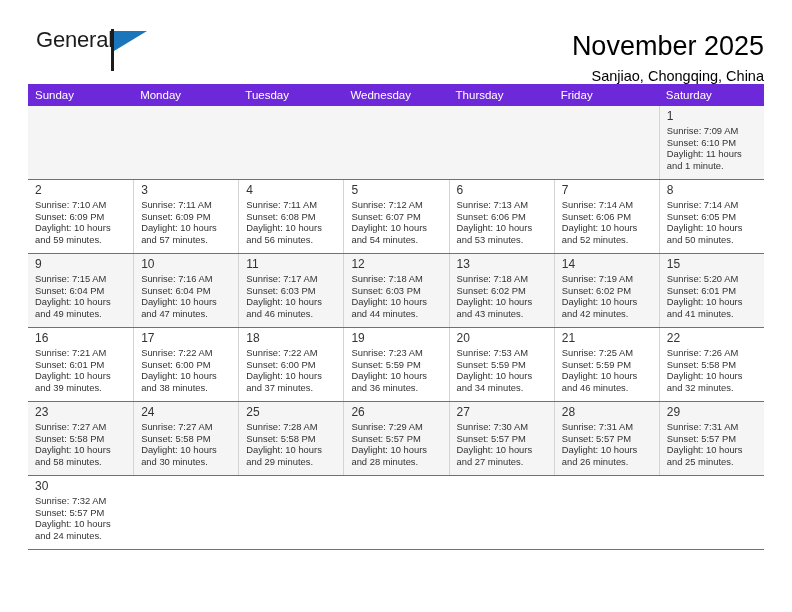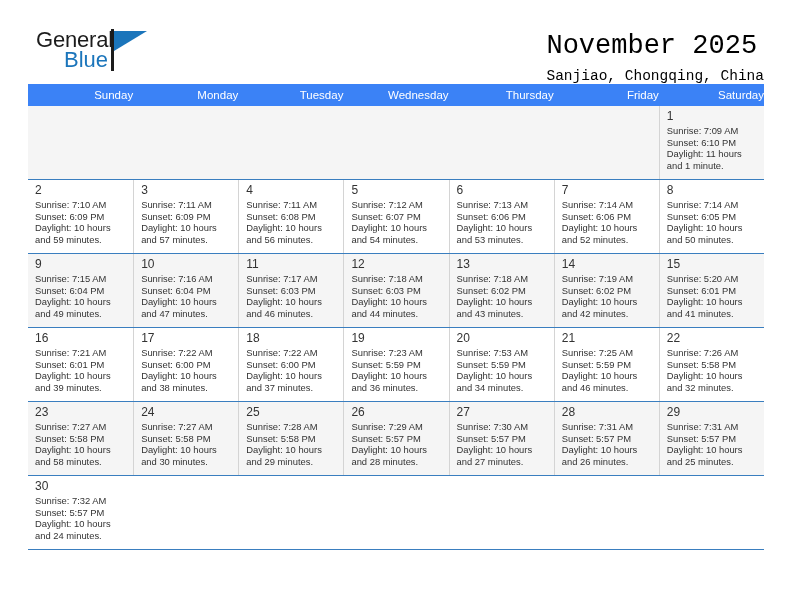--- a/index.html
+++ b/index.html
@@ -63,22 +63,22 @@
   }
   .brand-pole {
     position: absolute;
     left: 83px;
     top: 1px;
     width: 3px;
     height: 42px;
     background: #1c1c1c;
   }
   .title-block {
+    text-align: right;
     padding-top: 2px;
-    font-family: Liberation Mono, monospace;
   }
   .cal-title {
     font-size: 27px;
     color: #000;
     line-height: 32px;
     font-weight: normal;
     margin: 0;
   }
   .cal-subtitle {
     font-size: 14.5px;
@@ -89,25 +89,25 @@
   }
 
   
   .calendar {
     margin-top: 12px;
     width: 736px;
     border-collapse: collapse;
     table-layout: fixed;
   }
   .calendar th {
-    background: #3b82f6;
+    background: #6d28d9;
     color: #ffffff;
     font-size: 11.5px;
     font-weight: normal;
-    text-align: right;
+    text-align: left;
     padding: 5px 0 5px 7px;
     height: 20px;
     box-sizing: border-box;
     border: none;
   }
   .calendar td {
     vertical-align: top;
     width: 105.14px;
     height: 73px;
     padding: 0;
@@ -145,21 +145,20 @@
 <body>
 
 <div class="page">
 
   <div class="header">
 
     <div class="brand">
       <span class="brand-general">General</span>
       <span class="brand-pole"></span>
       <span class="brand-flag"></span>
-      <span class="brand-blue">Blue</span>
     </div>
 
     <div class="title-block">
       <h1 class="cal-title">November 2025</h1>
       <h2 class="cal-subtitle">Sanjiao, Chongqing, China</h2>
     </div>
 
   </div>
 
   <table class="calendar">

